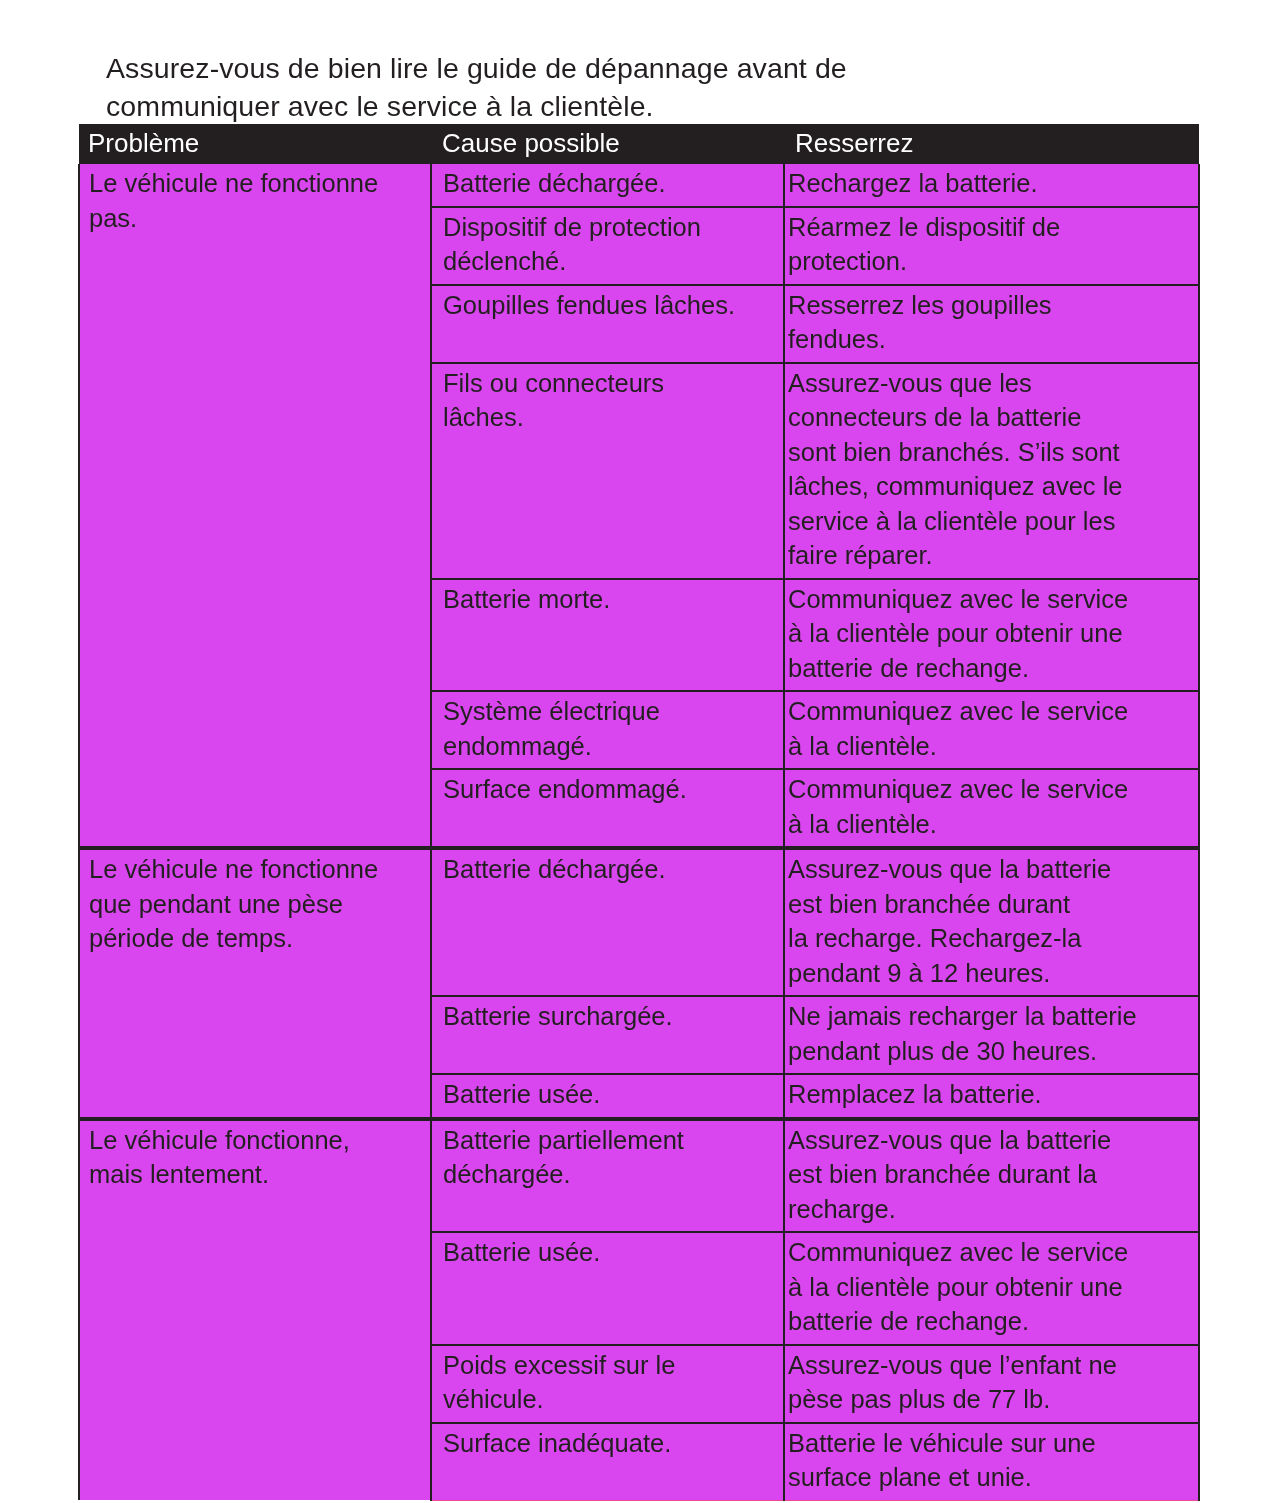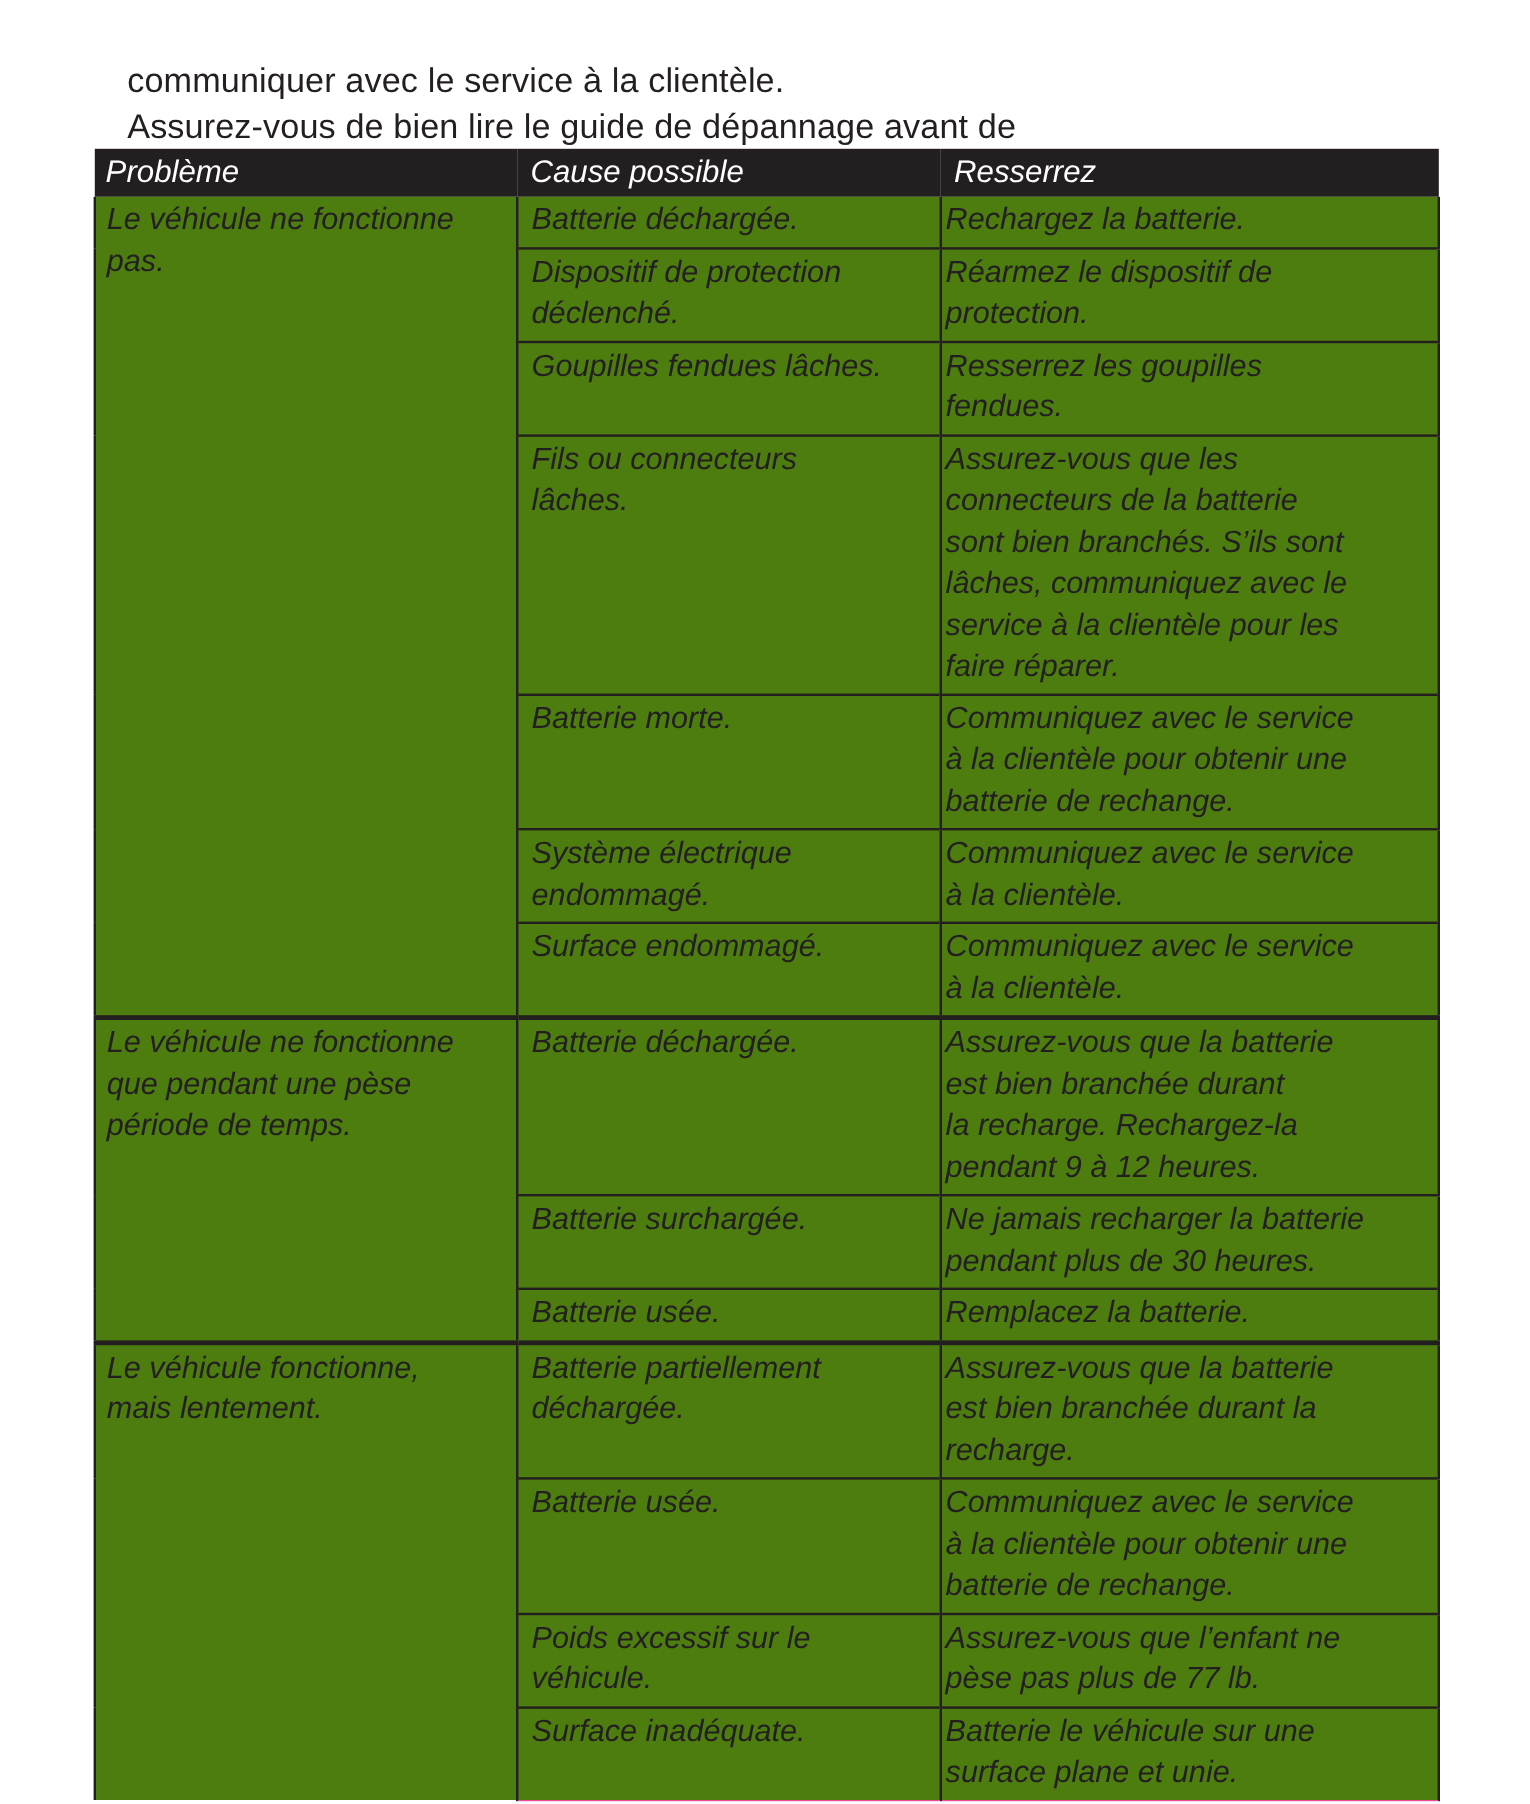--- a/index.html
+++ b/index.html
@@ -32,21 +32,20 @@
     color: #231f20;
     letter-spacing: 0.1px;
   }
   .intro-line { display: block; white-space: pre; }
 
   .table-wrap {
     position: absolute;
     left: 78px;
     top: 124px;
     width: 969px;
-    font-style: italic;
   }
   table.troubleshoot {
     width: 1120px;
     border-collapse: collapse;
     table-layout: fixed;
     font-size: 25.5px;
     line-height: 34.5px;
     color: #231f20;
   }
   table.troubleshoot col.c1 { width: 352px; }
@@ -66,21 +65,21 @@
   table.troubleshoot thead th.h2,
   table.troubleshoot thead th.h3 { padding-left: 11px; }
 
   table.troubleshoot td {
     border-left: 2.5px solid #231f20;
     border-right: 2.5px solid #231f20;
     border-top: 2.5px solid #231f20;
     border-bottom: 0;
     padding: 2px 7px 5px 9px;
     vertical-align: top;
-    background: #4d7c0f;
+    background: #d946ef;
     margin-left: 12px;
   }
   table.troubleshoot tr.group-start > td {
     border-top: 4px solid #231f20;
   }
   table.troubleshoot tr.first-row > td {
     border-top: 0;
   }
   table.troubleshoot td.problem-cell {
     border-top: 0;
@@ -95,22 +94,22 @@
   table.troubleshoot td.solution { padding-left: 3px; }
 
   .cell-line { display: block; white-space: pre; }
 </style>
 </head>
 <body>
 
 <div class="page">
 
   <p class="intro">
+    <span class="intro-line">Assurez-vous de bien lire le guide de dépannage avant de</span>
     <span class="intro-line">communiquer avec le service à la clientèle.</span>
-    <span class="intro-line">Assurez-vous de bien lire le guide de dépannage avant de</span>
   </p>
 
   <div class="table-wrap">
     <table class="troubleshoot">
       <colgroup>
         <col class="c1">
           <col class="c2">
           <col class="c3">
       </colgroup>
       <thead>

